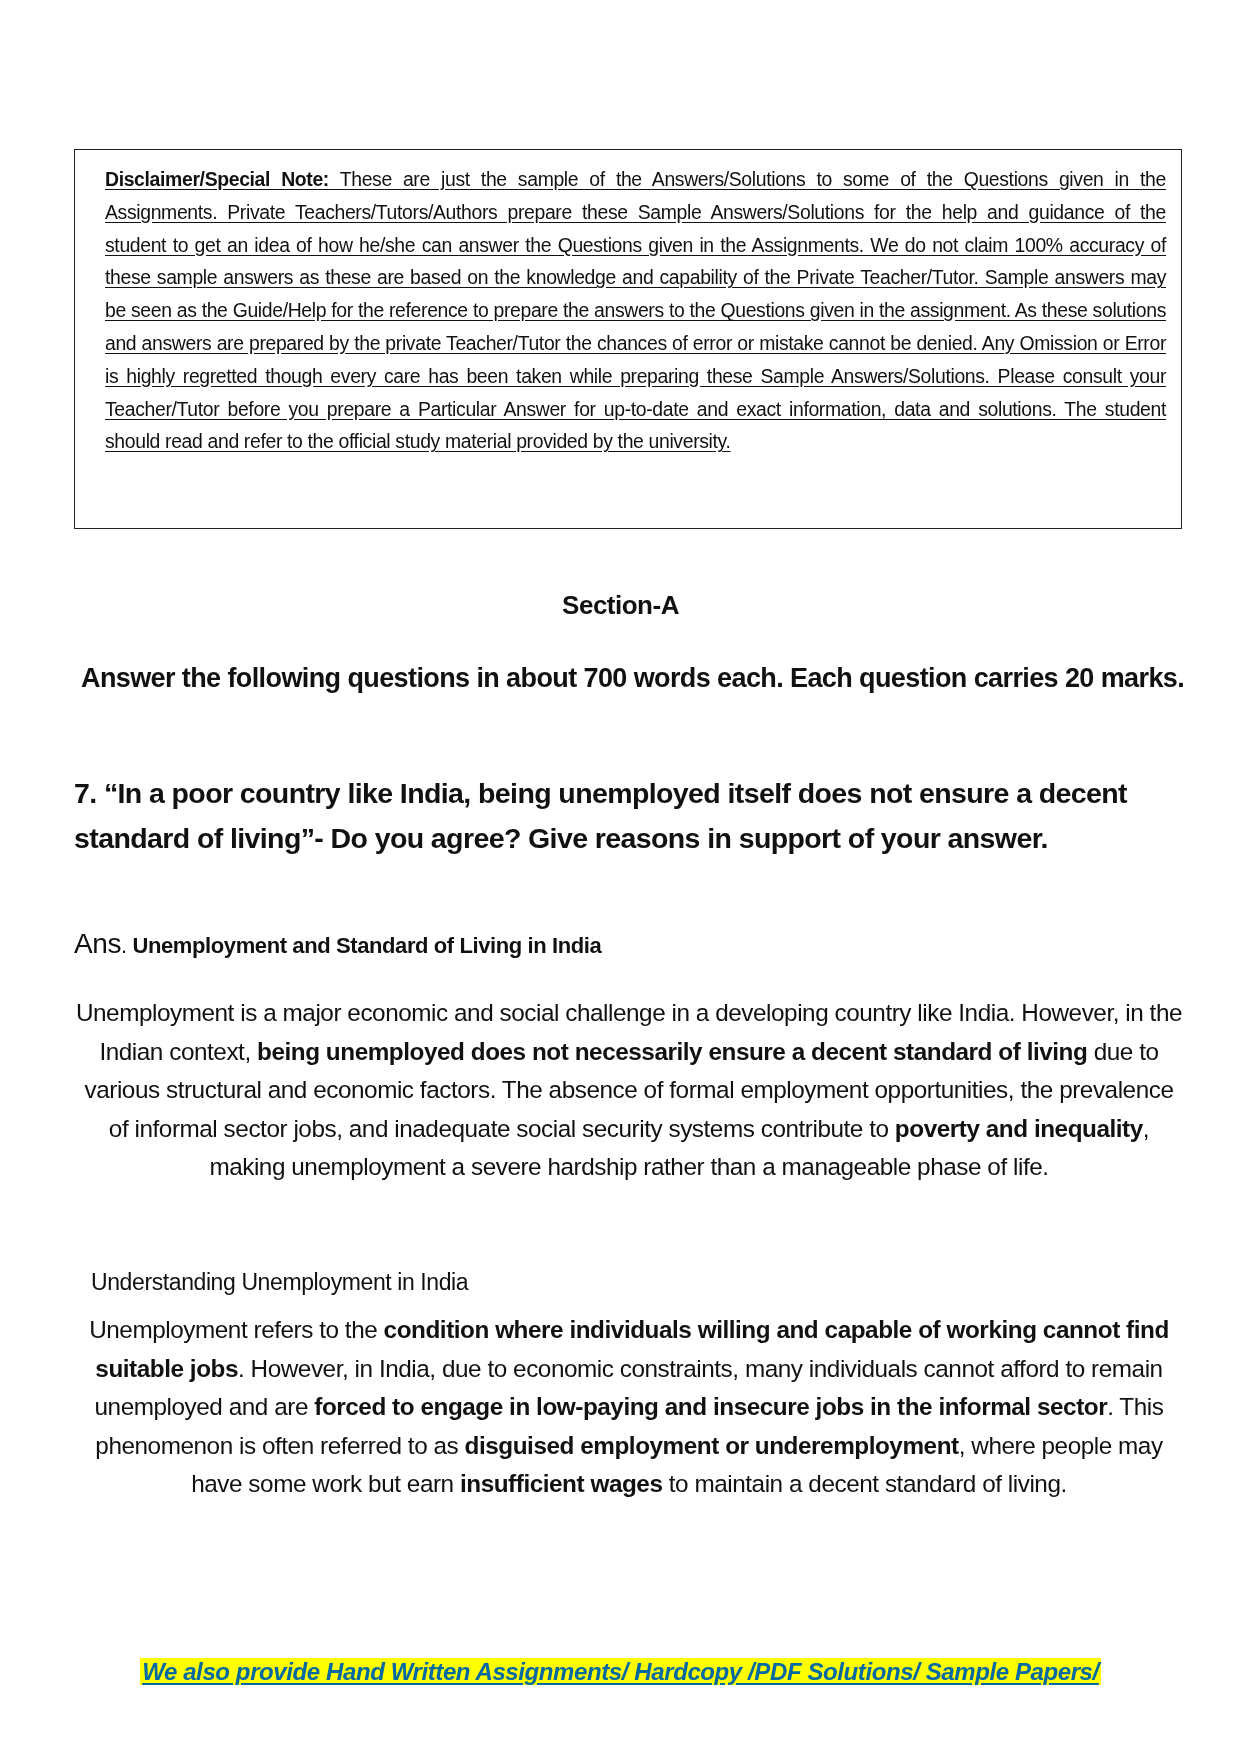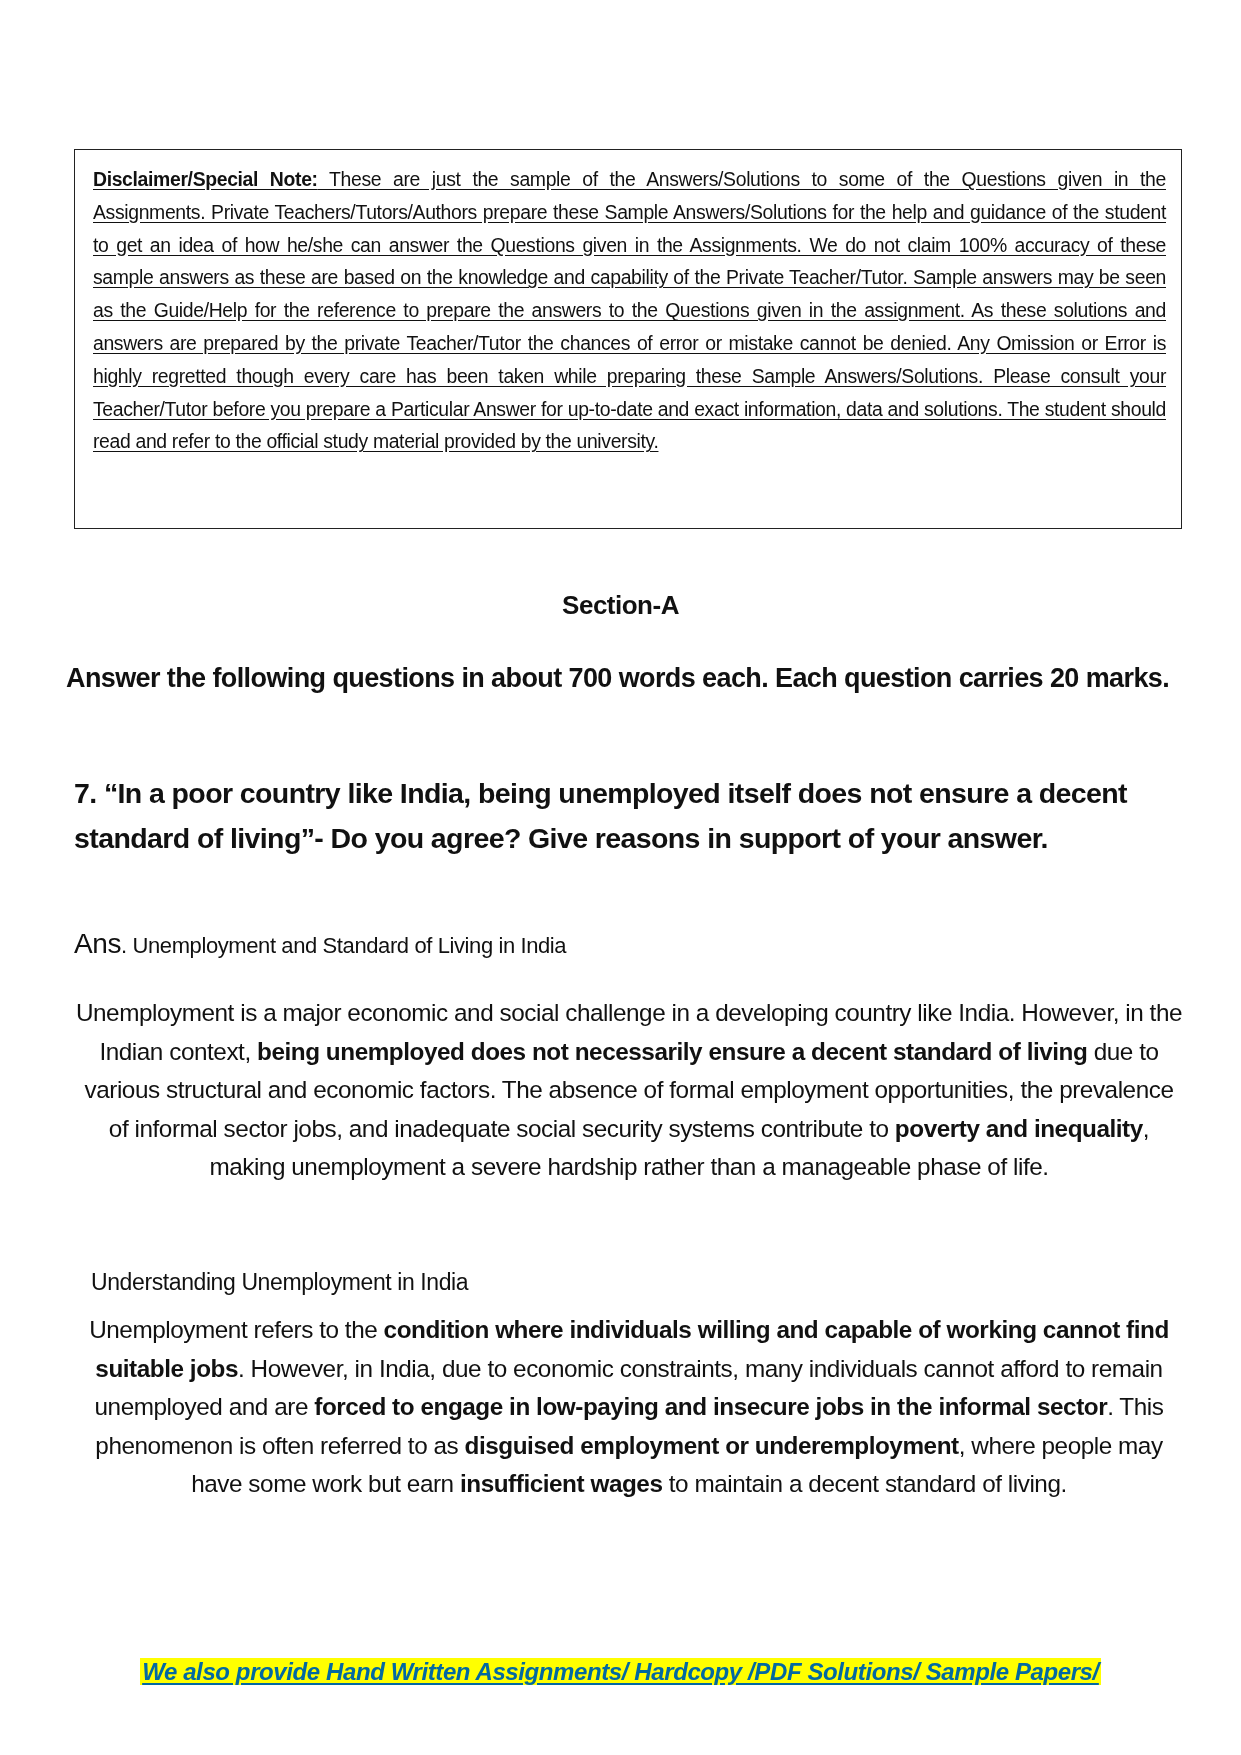--- a/index.html
+++ b/index.html
@@ -1,45 +1,45 @@
 <!DOCTYPE html>
 <html><head>
 <meta charset="utf-8">
 <style>
   html, body { margin: 0; padding: 0; background: #ffffff; }
   body { width: 1241px; height: 1755px; position: relative; overflow: hidden;
          font-family: "Liberation Sans", sans-serif; color: #111; }
   .disclaimer {
     position: absolute; left: 74px; top: 149px; width: 1108px; height: 380px;
-    border: 1.5px solid #222; box-sizing: border-box; padding: 13px 15px 0 18px;
+    border: 1.5px solid #222; box-sizing: border-box; padding: 13px 15px 0 30px;
   }
   .disclaimer p {
     margin: 0; font-size: 19.4px; line-height: 32.8px; text-align: justify;
     text-decoration: underline; text-underline-offset: 3px;
     font-family: "Liberation Sans Narrow", "Liberation Sans", sans-serif;
     letter-spacing: -0.35px;
   }
   .disclaimer b { font-weight: bold; }
   .section-title {
     position: absolute; left: 0; width: 1241px; top: 590px; text-align: center;
     font-weight: bold; font-size: 26px; letter-spacing: -0.5px;
   }
   .instruction {
-    position: absolute; left: 66px; width: 1110px; top: 656px;
+    position: absolute; left: 81px; width: 1110px; top: 656px;
     font-weight: bold; font-size: 27px; line-height: 45px; letter-spacing: -0.6px; margin: 0;
   }
   .question {
     position: absolute; left: 74px; width: 1110px; top: 771px;
     font-weight: bold; font-size: 28.5px; line-height: 45px; letter-spacing: -0.6px; margin: 0;
   }
   .ans {
     position: absolute; left: 74px; top: 928px; font-size: 22px; margin: 0; letter-spacing: -0.4px;
   }
   .ans .ans-lbl { font-size: 28px; font-weight: normal; }
-  .ans .ans-title { font-weight: normal; }
+  .ans .ans-title { font-weight: bold; }
   .para {
     position: absolute; left: 74px; width: 1110px; margin: 0;
     font-size: 24.3px; line-height: 38.6px; letter-spacing: -0.45px; text-align: center;
   }
   .para b { font-weight: bold; }
   .p1 { top: 994px; }
   .subhead {
     position: absolute; left: 74px; top: 1252px; margin: 17px;
     font-weight: normal; font-size: 23px; letter-spacing: -0.4px;
   }

